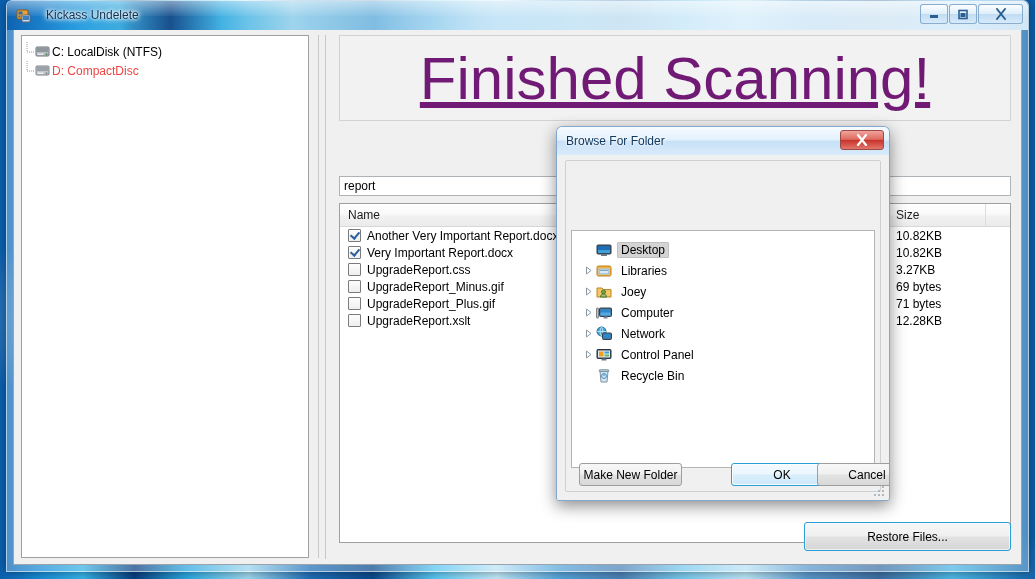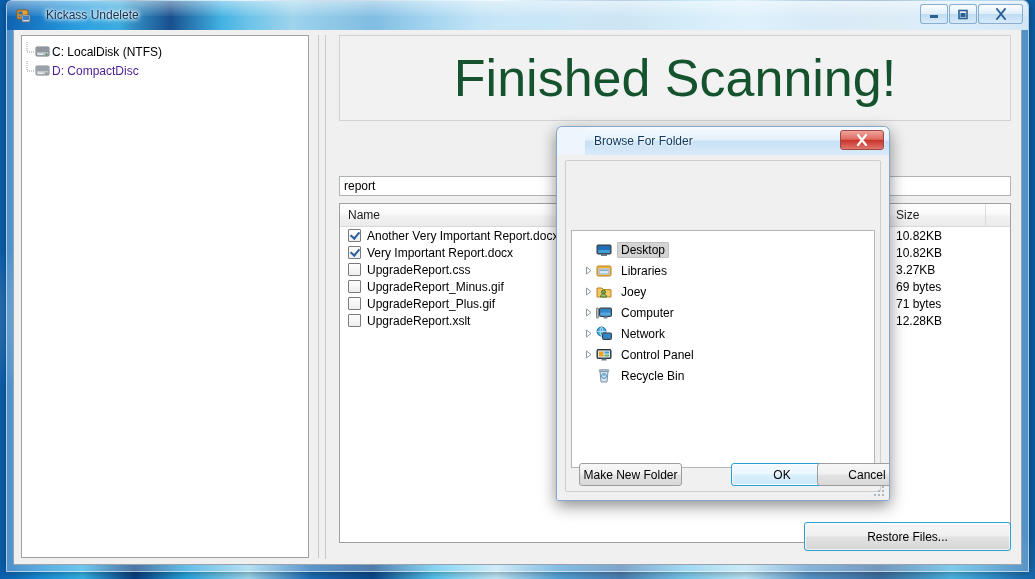--- a/index.html
+++ b/index.html
@@ -120,21 +120,21 @@
     font-size: 12px;
   }
   .drive-row .dicon{
     position:absolute; left:13px; top:2px;
     width:15px; height:15px;
   }
   .drive-row .tline{
     position:absolute; left:0; top:0; width:13px; height:19px;
   }
   .drive-row.enabled { color:#000; }
-  .drive-row.disabled { color:#4c1d95; }
+  .drive-row.disabled { color:#ef4444; }
 
   
   #splitter {
     position:absolute; left: 300px; top: 5px;
     width: 10px; height: 523px;
   }
   #splitter .bar{
     position:absolute; left:4px; top:0; width:1px; height:100%;
     background:#c8c8c8;
   }
@@ -149,24 +149,25 @@
 
   #banner {
     position:absolute; left: 13px; top: 0px; right: 5px;
     height: 86px;
     background:#f2f2f2;
     border:1px solid #d2d2d2;
     box-sizing:border-box;
     display:flex; align-items:center; justify-content:center;
   }
   #banner-text{
-    font-size: 52px;
-    color:#14532d;
+    font-size: 60px;
+    color:#701a75;
     letter-spacing:0px;
     white-space:nowrap;
+    text-decoration:underline;
   }
 
   #search-box{
     position:absolute; left: 13px; top: 141px; right: 5px;
     height: 20px;
     border:1px solid #aeb3b8;
     background:#fff;
     box-sizing:border-box;
     font-size:12px; color:#000;
     padding: 2px 4px;
@@ -268,21 +269,20 @@
   #dlg-title{
     position:relative;
     height: 28px;
     background: linear-gradient(180deg,
       rgba(246,251,255,.98) 0%,
       rgba(225,240,252,.96) 45%,
       rgba(197,223,245,.96) 52%,
       rgba(216,234,250,.97) 100%);
     border-bottom:1px solid rgba(255,255,255,.6);
     border-radius:5px 5px 0 0;
-    margin-left:28px;
   }
   #dlg-title-text{
     position:absolute; left:9px; top:7px;
     font-size:12px; color:#113a60;
     text-shadow: 0 0 3px #fff, 0 0 5px #fff;
   }
   #dlg-close{
     position:absolute; right:5px; top:3px;
     width:44px; height:20px;
     border:1px solid #9a4a44;

